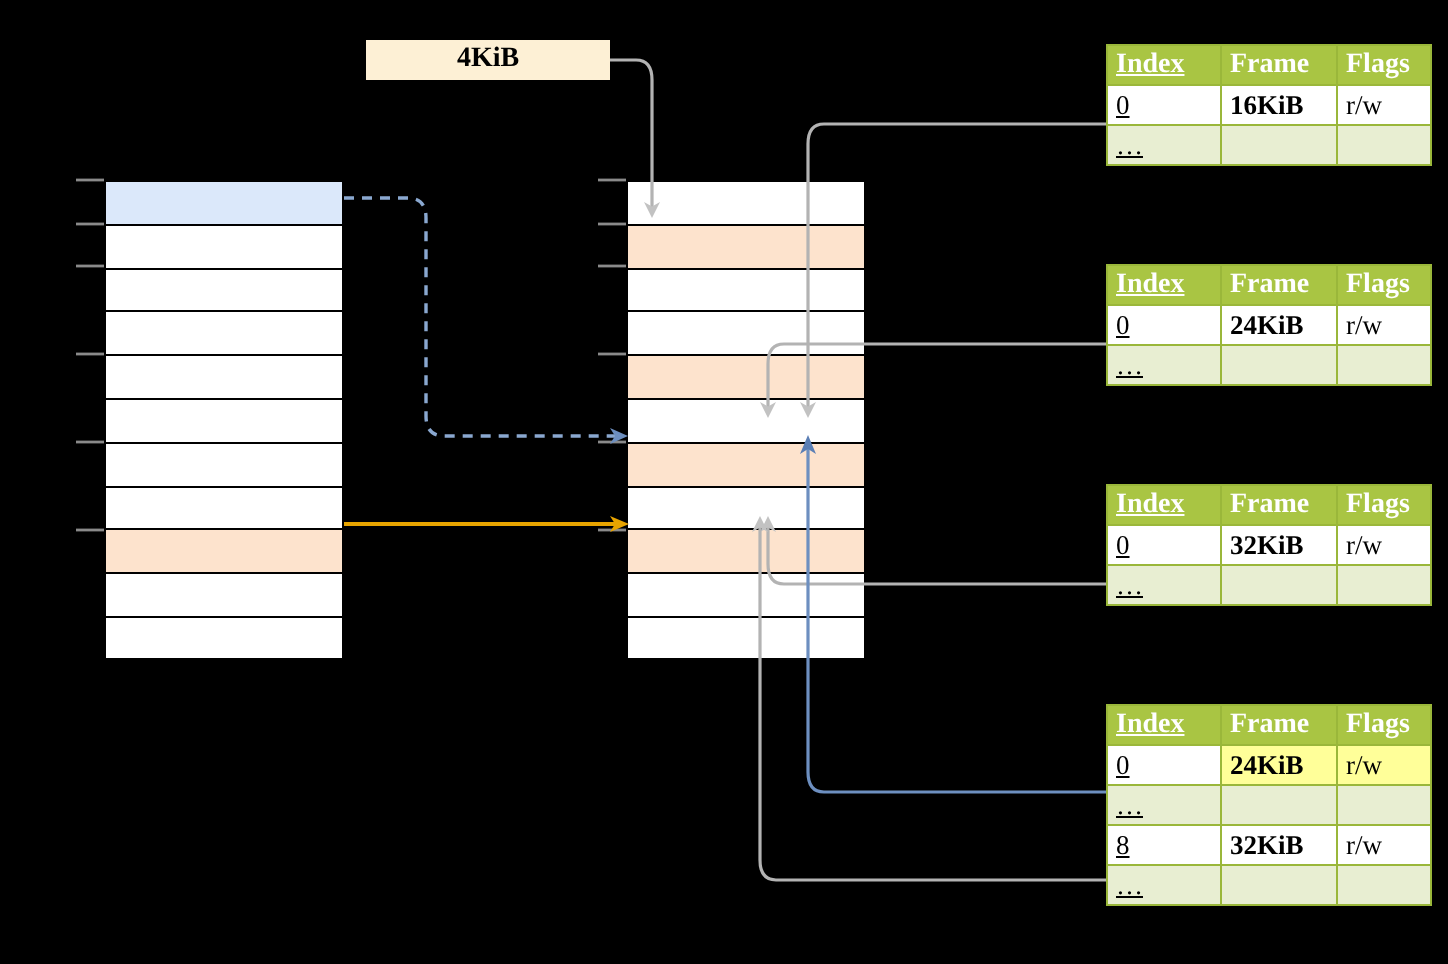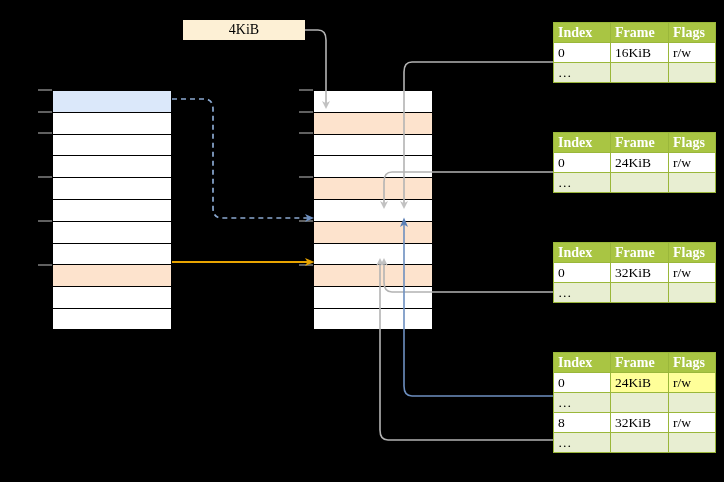--- a/index.html
+++ b/index.html
@@ -80,30 +80,30 @@
     color: #ffffff;
     font-weight: bold;
     font-size: 14px;
   }
   .ptable tr.alt td {
     background: #e8eed2;
   }
   .ptable td.hl {
     background: #ffff99;
   }
-  .col-index { width: 57px; }
-  .col-frame { width: 58px; }
+  .col-index { width: 57px; text-decoration: underline; }
+  .col-frame { width: 58px; font-weight: bold; }
   .col-flags { width: 47px; }
 </style>
 </head>
 <body>
 
 <div id="stage">
 
-  <div class="labelbox" style="left:183px; top:20px; width:122px;">4KiB</div>
+  <div class="labelbox" style="left:183px; top:20px; width:122px;font-weight:bold;">4KiB</div>
 
   <div class="memcol" id="left-col" style="left:52px; top:90px; width:120px;">
       <div class="memrow blue"></div>
       <div class="memrow"></div>
       <div class="memrow"></div>
       <div class="memrow"></div>
       <div class="memrow"></div>
       <div class="memrow"></div>
       <div class="memrow"></div>
       <div class="memrow"></div>

